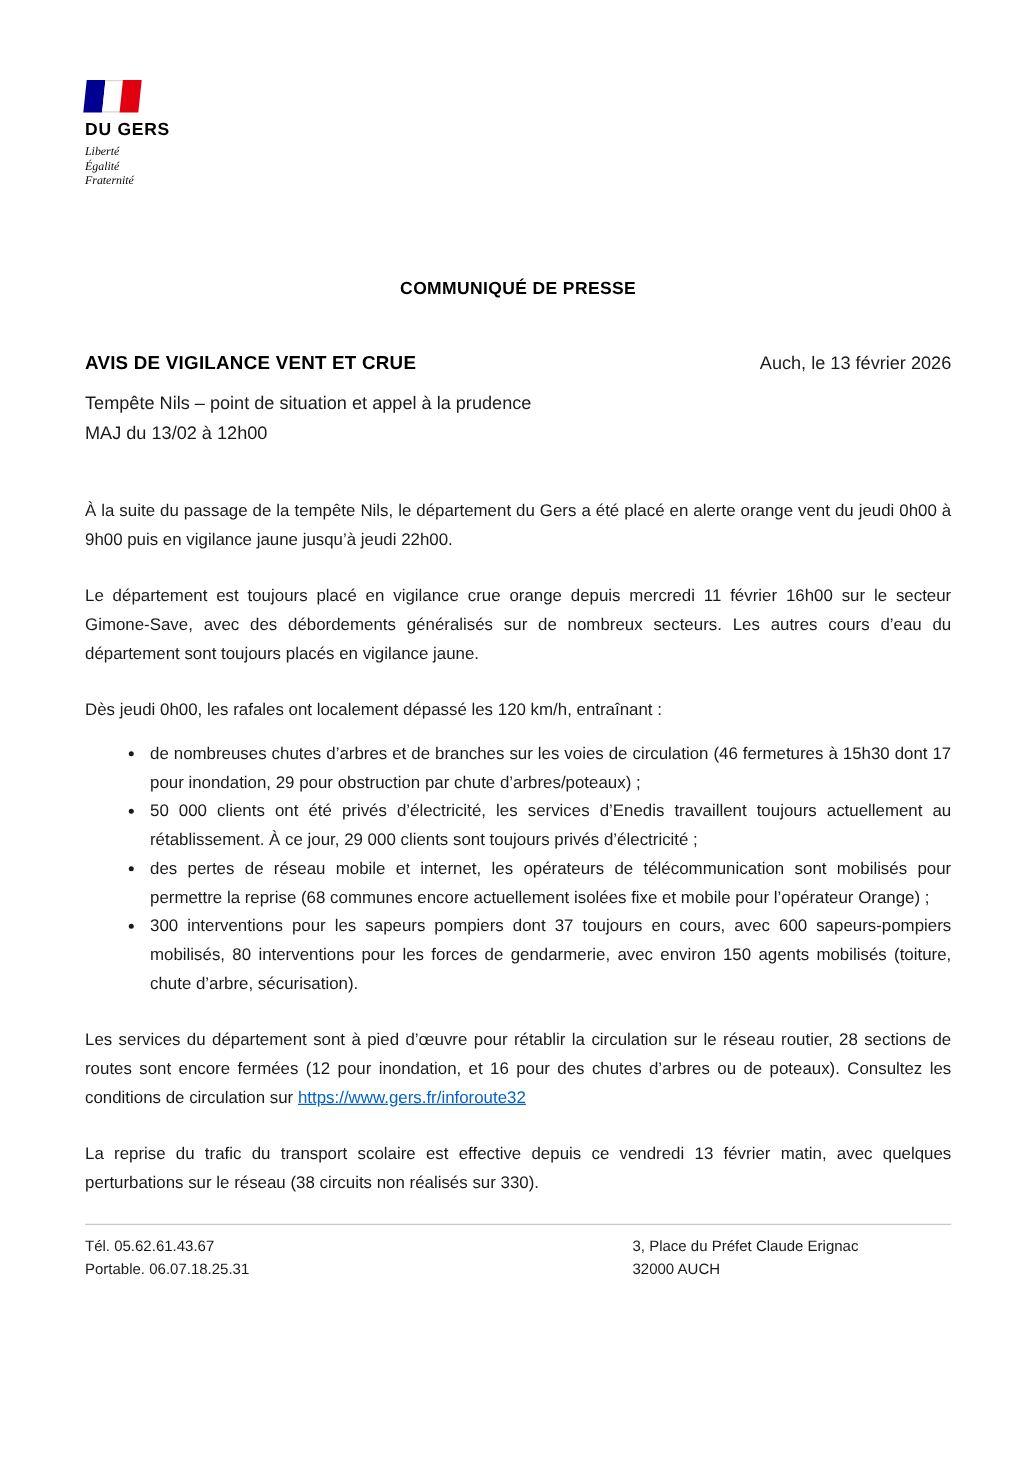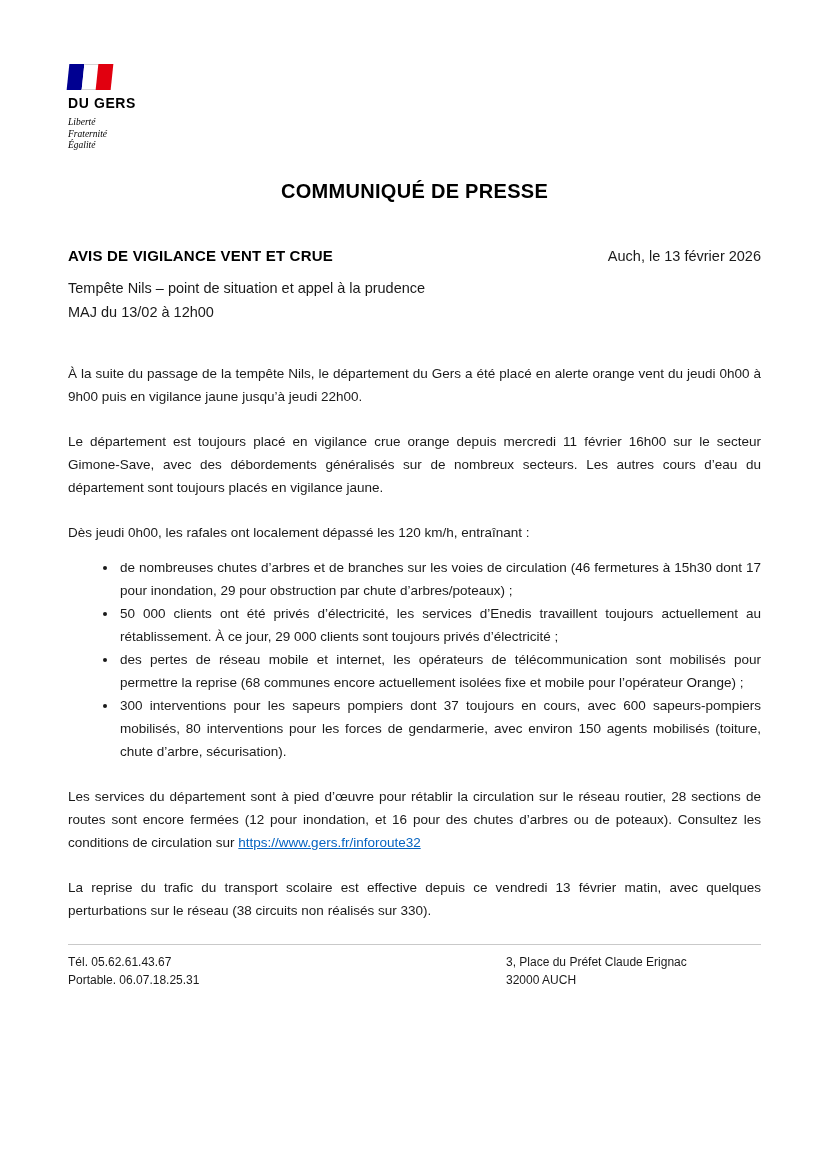--- a/index.html
+++ b/index.html
@@ -18,21 +18,21 @@
   
   .logo-block { margin-top: 64px; }
   .flag { display: inline-flex; width: 44px; height: 26px; margin-bottom: 5px; }
   .flag .stripe { flex: 1; transform: skewX(-6deg); }
   .flag .s-blue  { background: #000091; }
   .flag .s-white { background: #ffffff; border-top: 1px solid #d5d5d5; border-bottom: 1px solid #d5d5d5; }
   .flag .s-red   { background: #e1000f; }
   .logo-title { font-weight: bold; font-size: 14px; line-height: 16px; letter-spacing: 0.6px; color: #000; }
   .motto { margin-top: 6px; font-family: Liberation Serif, serif; font-style: italic; font-size: 9.5px; line-height: 11.5px; color: #000; }
   
-  .press-title { margin-top: 28px; text-align: center; font-size: 20px; font-weight: bold; letter-spacing: 0.3px; color: #000; }
+  .press-title { margin-top: 70px; text-align: center; font-size: 14px; font-weight: bold; letter-spacing: 0.3px; color: #000; }
   .subject-row { margin-top: 44px; display: flex; justify-content: space-between; align-items: flex-end; }
   .subject { font-size: 15px; font-weight: bold; color: #000; letter-spacing: 0.2px; }
   .dateline { font-size: 14.5px; color: #1a1a1a; margin-left: 12px; }
   .subtitle { font-size: 14.5px; line-height: 24px; color: #1a1a1a; }
   .subtitle.first { margin-top: 12px; }
   
   .body { margin-top: 38px; }
   .body p { font-size: 13.5px; line-height: 23px; text-align: justify; margin-bottom: 22px; }
   .body p.tight { margin-bottom: 12px; }
   .body ul { margin: 0 0 22px 0; padding-left: 50px; }
@@ -54,22 +54,22 @@
     <span class="flag">
       <span class="stripe s-blue"></span>
         <span class="stripe s-white"></span>
         <span class="stripe s-red"></span>
     </span>
     <div class="logo-title">
       <div>DU GERS</div>
     </div>
     <div class="motto">
       <div>Liberté</div>
+      <div>Égalité</div>
       <div>Fraternité</div>
-      <div>Égalité</div>
     </div>
   </header>
 
   <h1 class="press-title">COMMUNIQUÉ DE PRESSE</h1>
 
   <div class="subject-row">
     <h2 class="subject">AVIS DE VIGILANCE VENT ET CRUE</h2>
     <div class="dateline">Auch, le 13 février 2026</div>
   </div>
 

